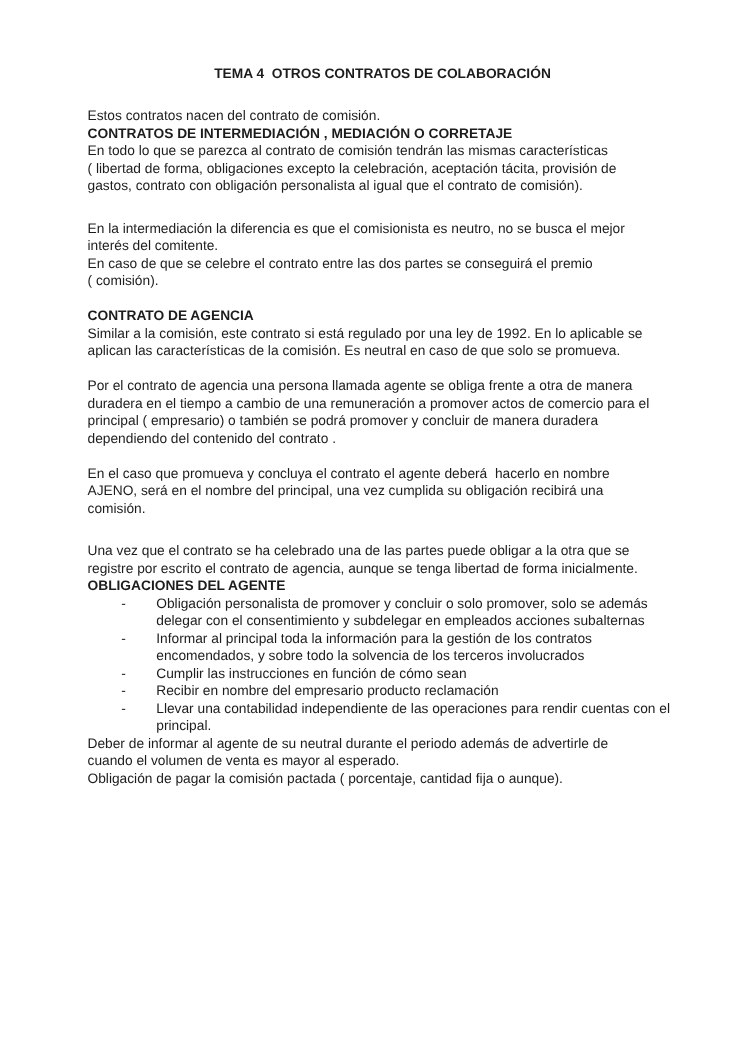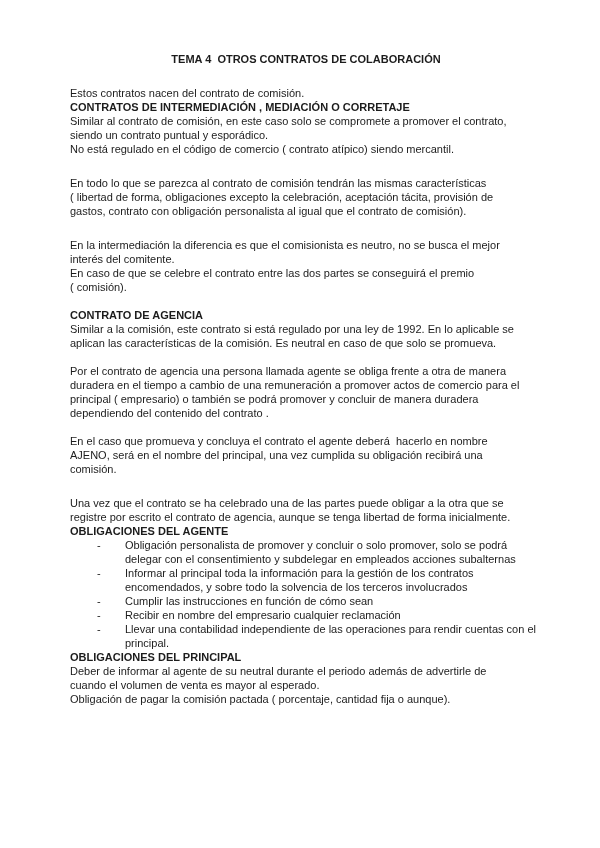--- a/index.html
+++ b/index.html
@@ -60,23 +60,20 @@
 
 <div class="page">
   <div class="content">
 
     <div class="doc-title">TEMA 4  OTROS CONTRATOS DE COLABORACIÓN</div>
 
     <div class="para">Estos contratos nacen del contrato de comisión.</div>
 
     <div class="heading">CONTRATOS DE INTERMEDIACIÓN , MEDIACIÓN O CORRETAJE</div>
 
-    <div class="para mb20">Similar al contrato de comisión, en este caso solo se compromete a promover el contrato,
-siendo un contrato puntual y esporádico.
-No está regulado en el código de comercio ( contrato atípico) siendo mercantil.</div>
 
     <div class="para mb20">En todo lo que se parezca al contrato de comisión tendrán las mismas características
 ( libertad de forma, obligaciones excepto la celebración, aceptación tácita, provisión de
 gastos, contrato con obligación personalista al igual que el contrato de comisión).</div>
 
     <div class="para">En la intermediación la diferencia es que el comisionista es neutro, no se busca el mejor
 interés del comitente.</div>
 
     <div class="para mb14">En caso de que se celebre el contrato entre las dos partes se conseguirá el premio
 ( comisión).</div>
@@ -96,44 +93,43 @@
 comisión.</div>
 
     <div class="para">Una vez que el contrato se ha celebrado una de las partes puede obligar a la otra que se
 registre por escrito el contrato de agencia, aunque se tenga libertad de forma inicialmente.</div>
 
     <div class="heading">OBLIGACIONES DEL AGENTE</div>
 
     <div>
       <div class="bullet">
         <span class="dash">-</span>
-        <span class="bullet-text">Obligación personalista de promover y concluir o solo promover, solo se podrá
+        <span class="bullet-text">Obligación personalista de promover y concluir o solo promover, solo se además
 delegar con el consentimiento y subdelegar en empleados acciones subalternas</span>
       </div>
       <div class="bullet">
         <span class="dash">-</span>
         <span class="bullet-text">Informar al principal toda la información para la gestión de los contratos
 encomendados, y sobre todo la solvencia de los terceros involucrados</span>
       </div>
       <div class="bullet">
         <span class="dash">-</span>
         <span class="bullet-text">Cumplir las instrucciones en función de cómo sean</span>
       </div>
       <div class="bullet">
         <span class="dash">-</span>
-        <span class="bullet-text">Recibir en nombre del empresario cualquier reclamación</span>
+        <span class="bullet-text">Recibir en nombre del empresario producto reclamación</span>
       </div>
       <div class="bullet">
         <span class="dash">-</span>
         <span class="bullet-text">Llevar una contabilidad independiente de las operaciones para rendir cuentas con el
 principal.</span>
       </div>
     </div>
 
-    <div class="heading">OBLIGACIONES DEL PRINCIPAL</div>
 
 
     <div class="para">Deber de informar al agente de su neutral durante el periodo además de advertirle de
 cuando el volumen de venta es mayor al esperado.</div>
 
     <div class="para">Obligación de pagar la comisión pactada ( porcentaje, cantidad fija o aunque).</div>
 
   </div>
 </div>
 

